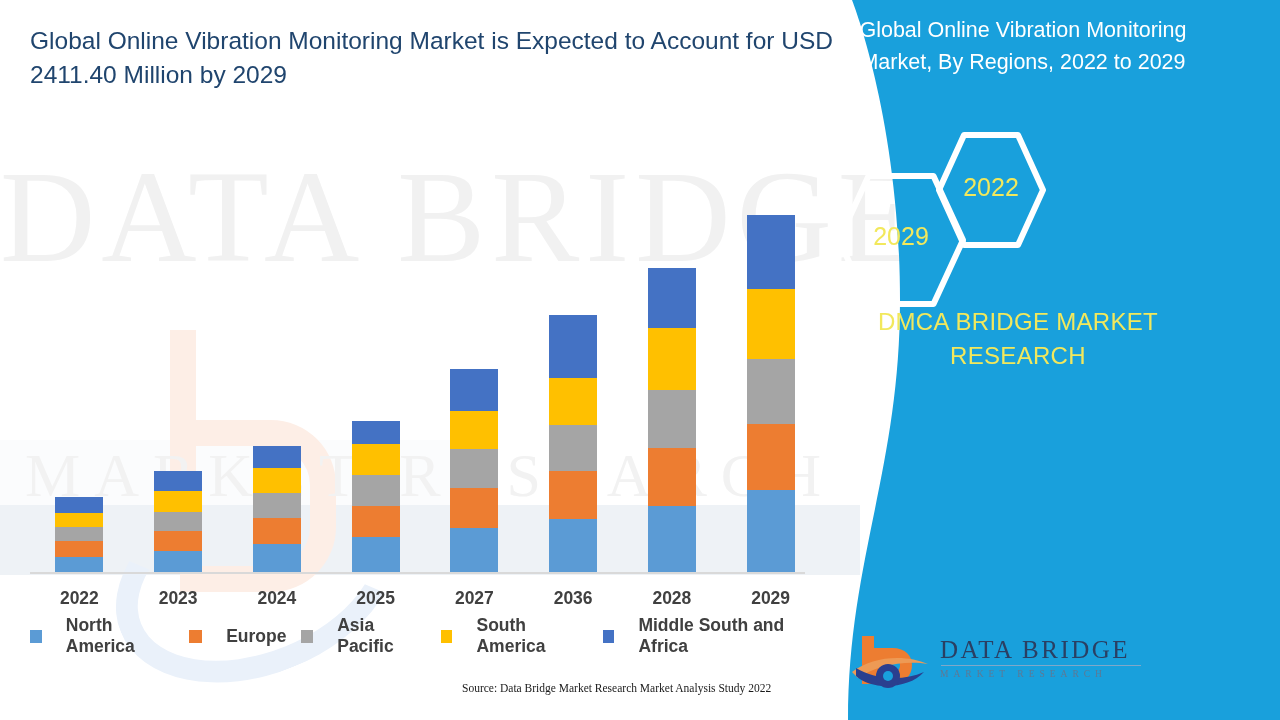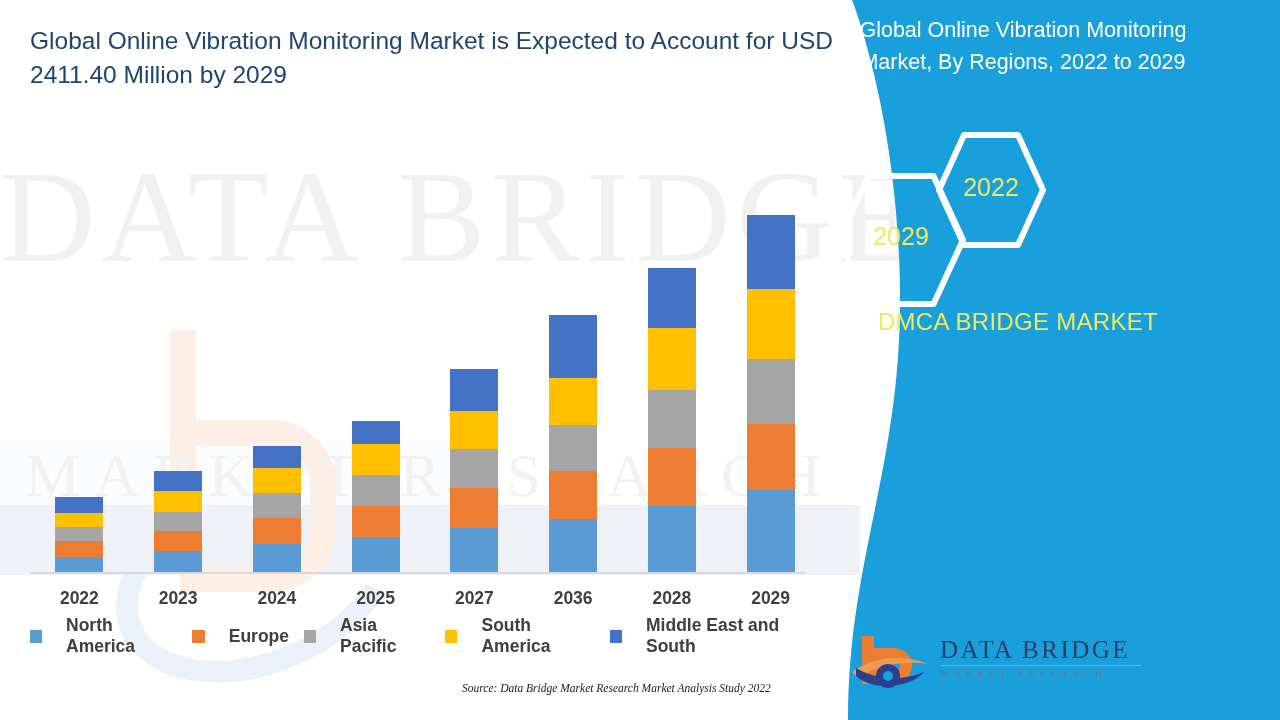--- a/index.html
+++ b/index.html
@@ -84,21 +84,21 @@
   
   .footer{
     position:absolute;left:0;top:682px;width:860px;height:38px;
   }
   .dmca{
     position:absolute;left:30px;top:0;font-size:11.5px;color:#1a1a1a;
     font-family:"Liberation Serif",serif;white-space:nowrap;
   }
   .source{
     position:absolute;left:462px;top:0;font-size:11.5px;color:#1a1a1a;
-    font-family:"Liberation Serif",serif;white-space:nowrap;font-style:italic;
+    font-family:"Liberation Serif",serif;white-space:nowrap;
   }
 
   
   .panel{
     position:absolute;left:0;top:0;width:1280px;height:720px;
     pointer-events:none;
   }
   .panel svg{display:block;}
   .panel-content{position:absolute;left:808px;top:0;width:420px;height:720px;}
   .panel-title{
@@ -246,21 +246,21 @@
         <div class="leg-item">
           <span class="leg-sw" style="background: rgb(165, 165, 165);"></span>
           <span class="leg-tx">Asia Pacific</span>
         </div>
         <div class="leg-item">
           <span class="leg-sw" style="background: rgb(255, 192, 0);"></span>
           <span class="leg-tx">South America</span>
         </div>
         <div class="leg-item">
           <span class="leg-sw" style="background: rgb(68, 114, 196);"></span>
-          <span class="leg-tx">Middle East and South</span>
+          <span class="leg-tx">Middle South and Africa</span>
         </div>
       </div>
   </div>
 
   <div class="footer">
     <div class="source">Source: Data Bridge Market Research Market Analysis Study 2022</div>
   </div>
 
   <div class="panel">
     <svg width="1280" height="720" viewBox="0 0 1280 720">
@@ -283,20 +283,21 @@
       <div class="hex" style="left:128px;top:0px;width:110px;height:120px;">
         <svg width="110" height="120" viewBox="0 0 110 120">
           <polygon points="28,5 82,5 107,60 82,115 28,115 3,60" fill="none" stroke="#ffffff" stroke-width="6" stroke-linejoin="round"></polygon>
         </svg>
         <div class="hexlab" style="top:43px;font-size:25px;">2022</div>
       </div>
     </div>
 
     <div class="brand">
       <div>DMCA BRIDGE MARKET</div>
+      <div>RESEARCH</div>
     </div>
 
     <div class="dbmr-logo">
       <div class="logo-mark">
         <svg width="90" height="62" viewBox="0 0 90 62">
           <path d="M14 4 L26 4 L26 52 L14 52 Z" fill="#ED7D31"></path>
           <path d="M24 16 L44 16 C58 16 64 24 64 33 C64 43 57 52 43 52 L24 52 Z
                    M36 27 L36 41 L43 41 C49 41 52 38 52 33 C52 29 49 27 43 27 Z" fill="#ED7D31"></path>
           <path d="M4 40 C24 24 58 22 80 32 C58 28 28 33 10 46 Z" fill="#ED9A55"></path>
           <path d="M8 36 C26 47 54 50 76 40 C60 58 22 58 8 44 Z" fill="#2A3F8F"></path>

